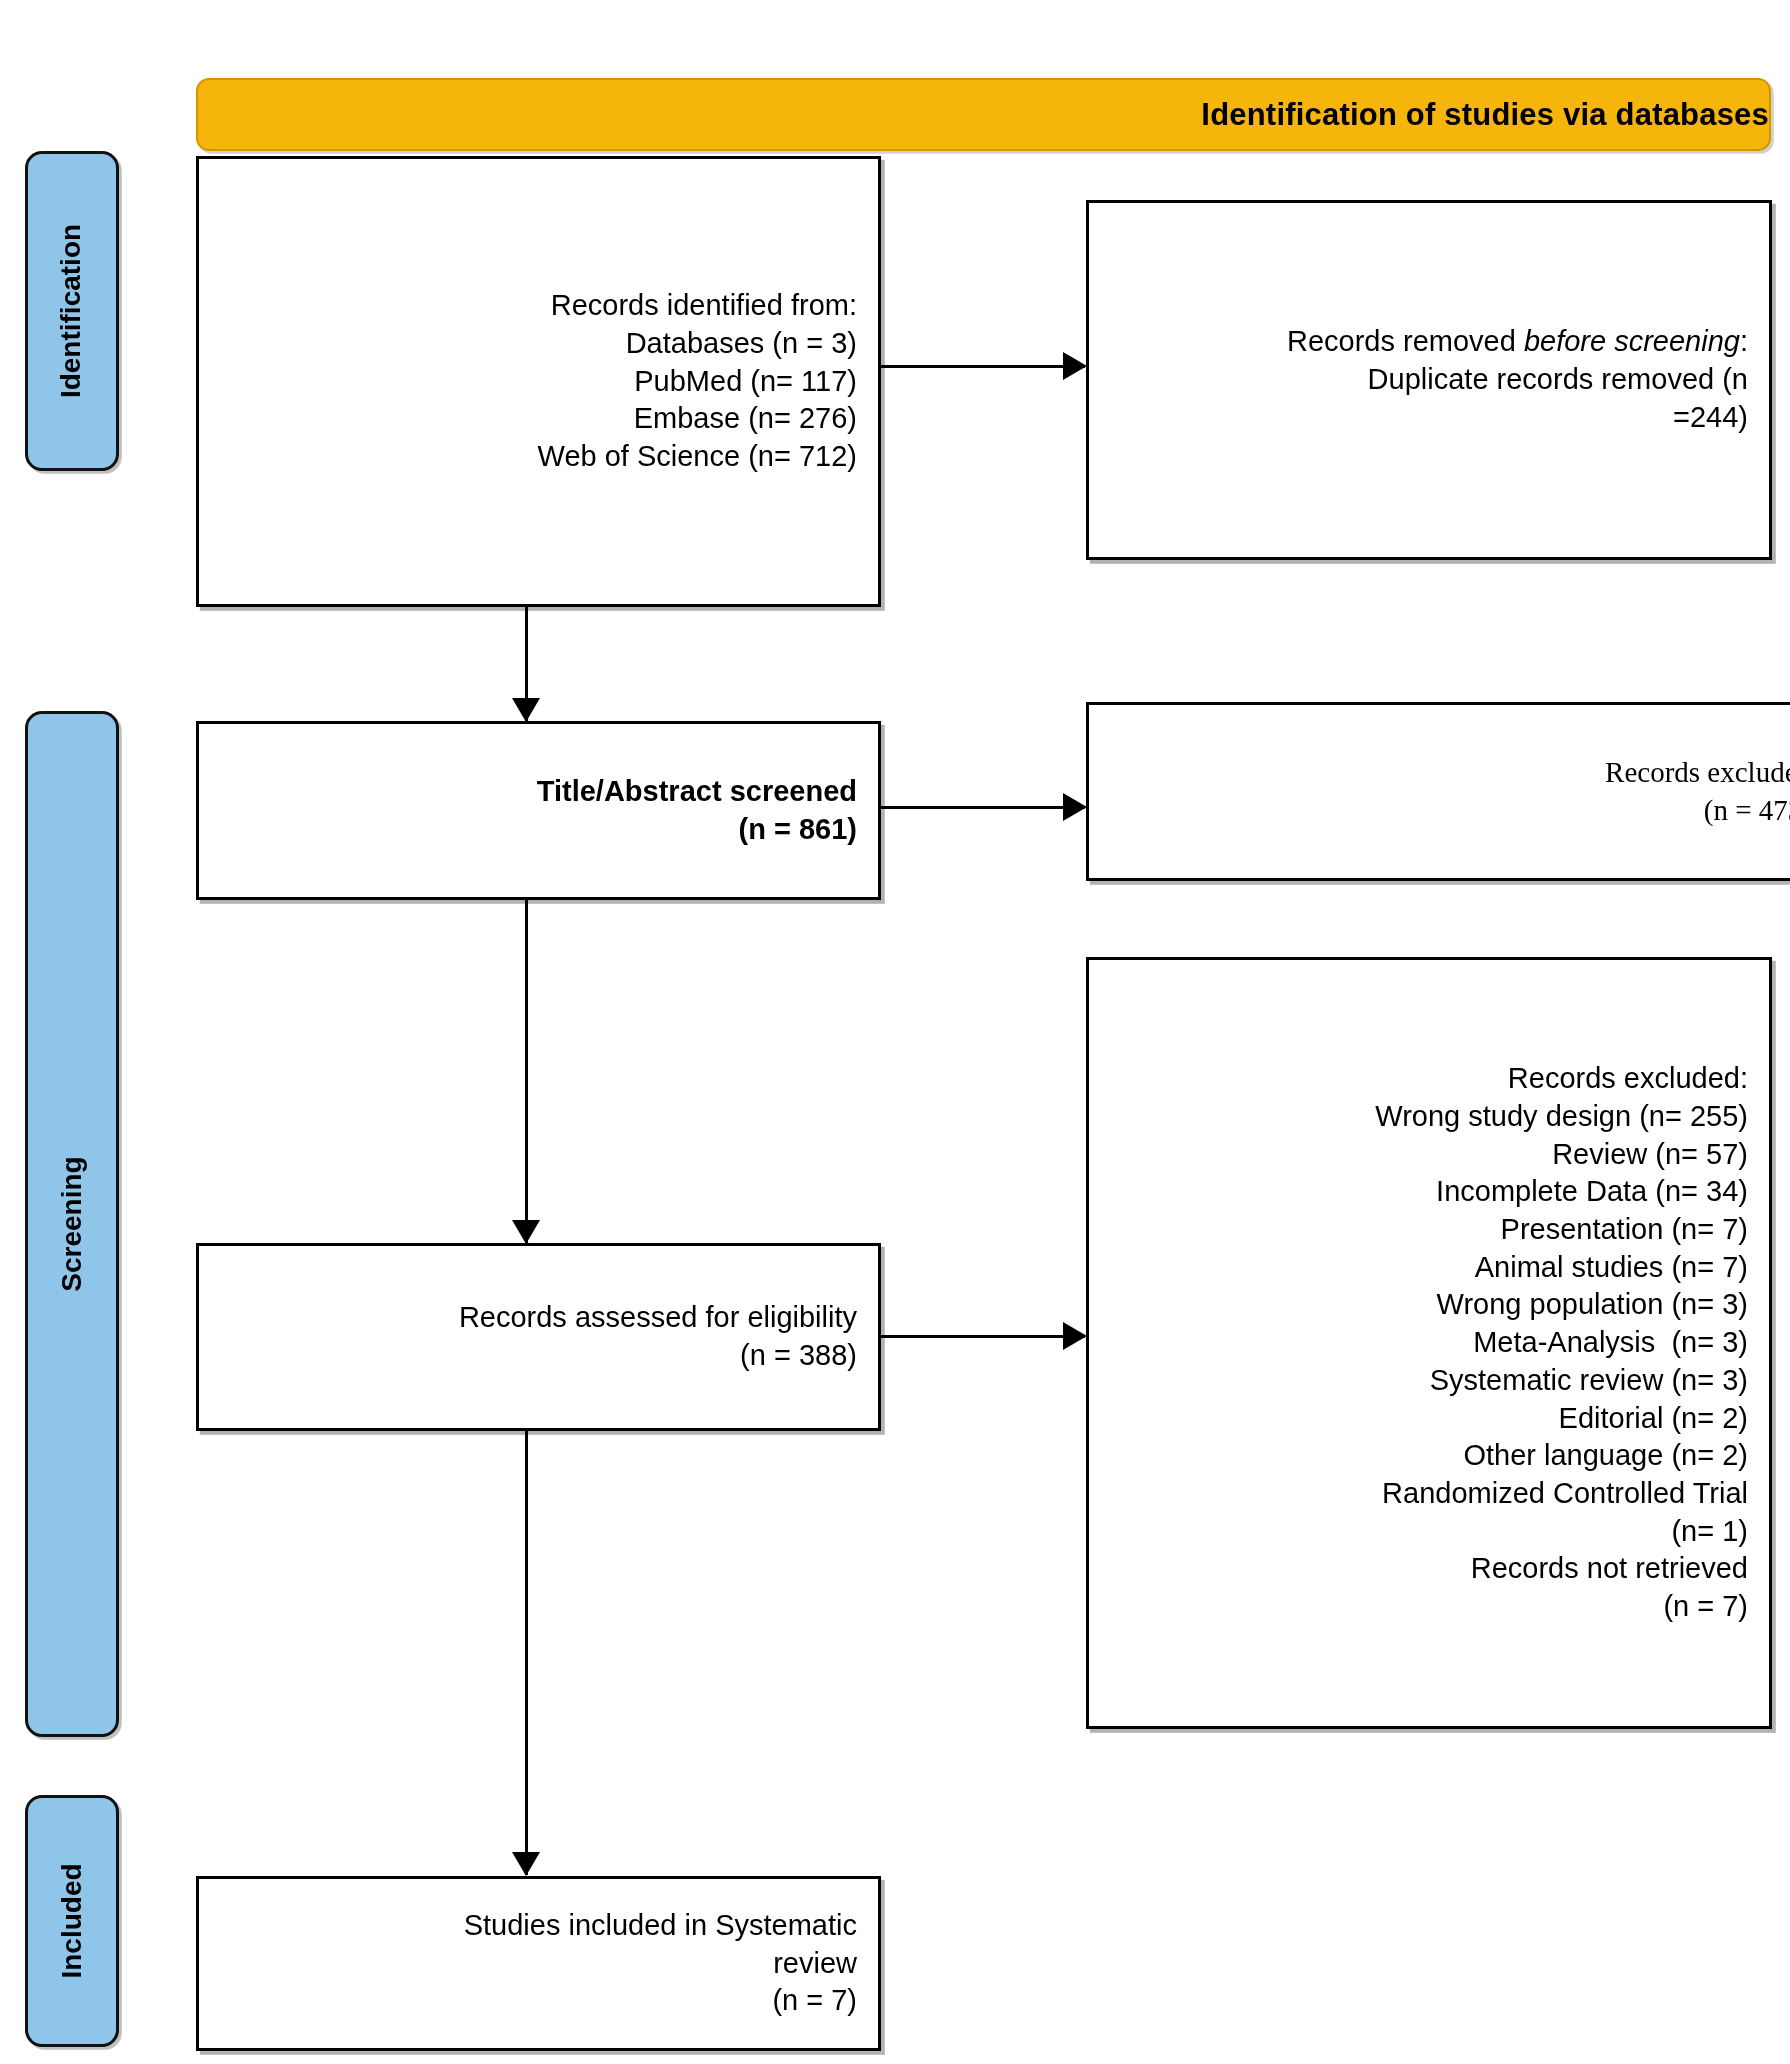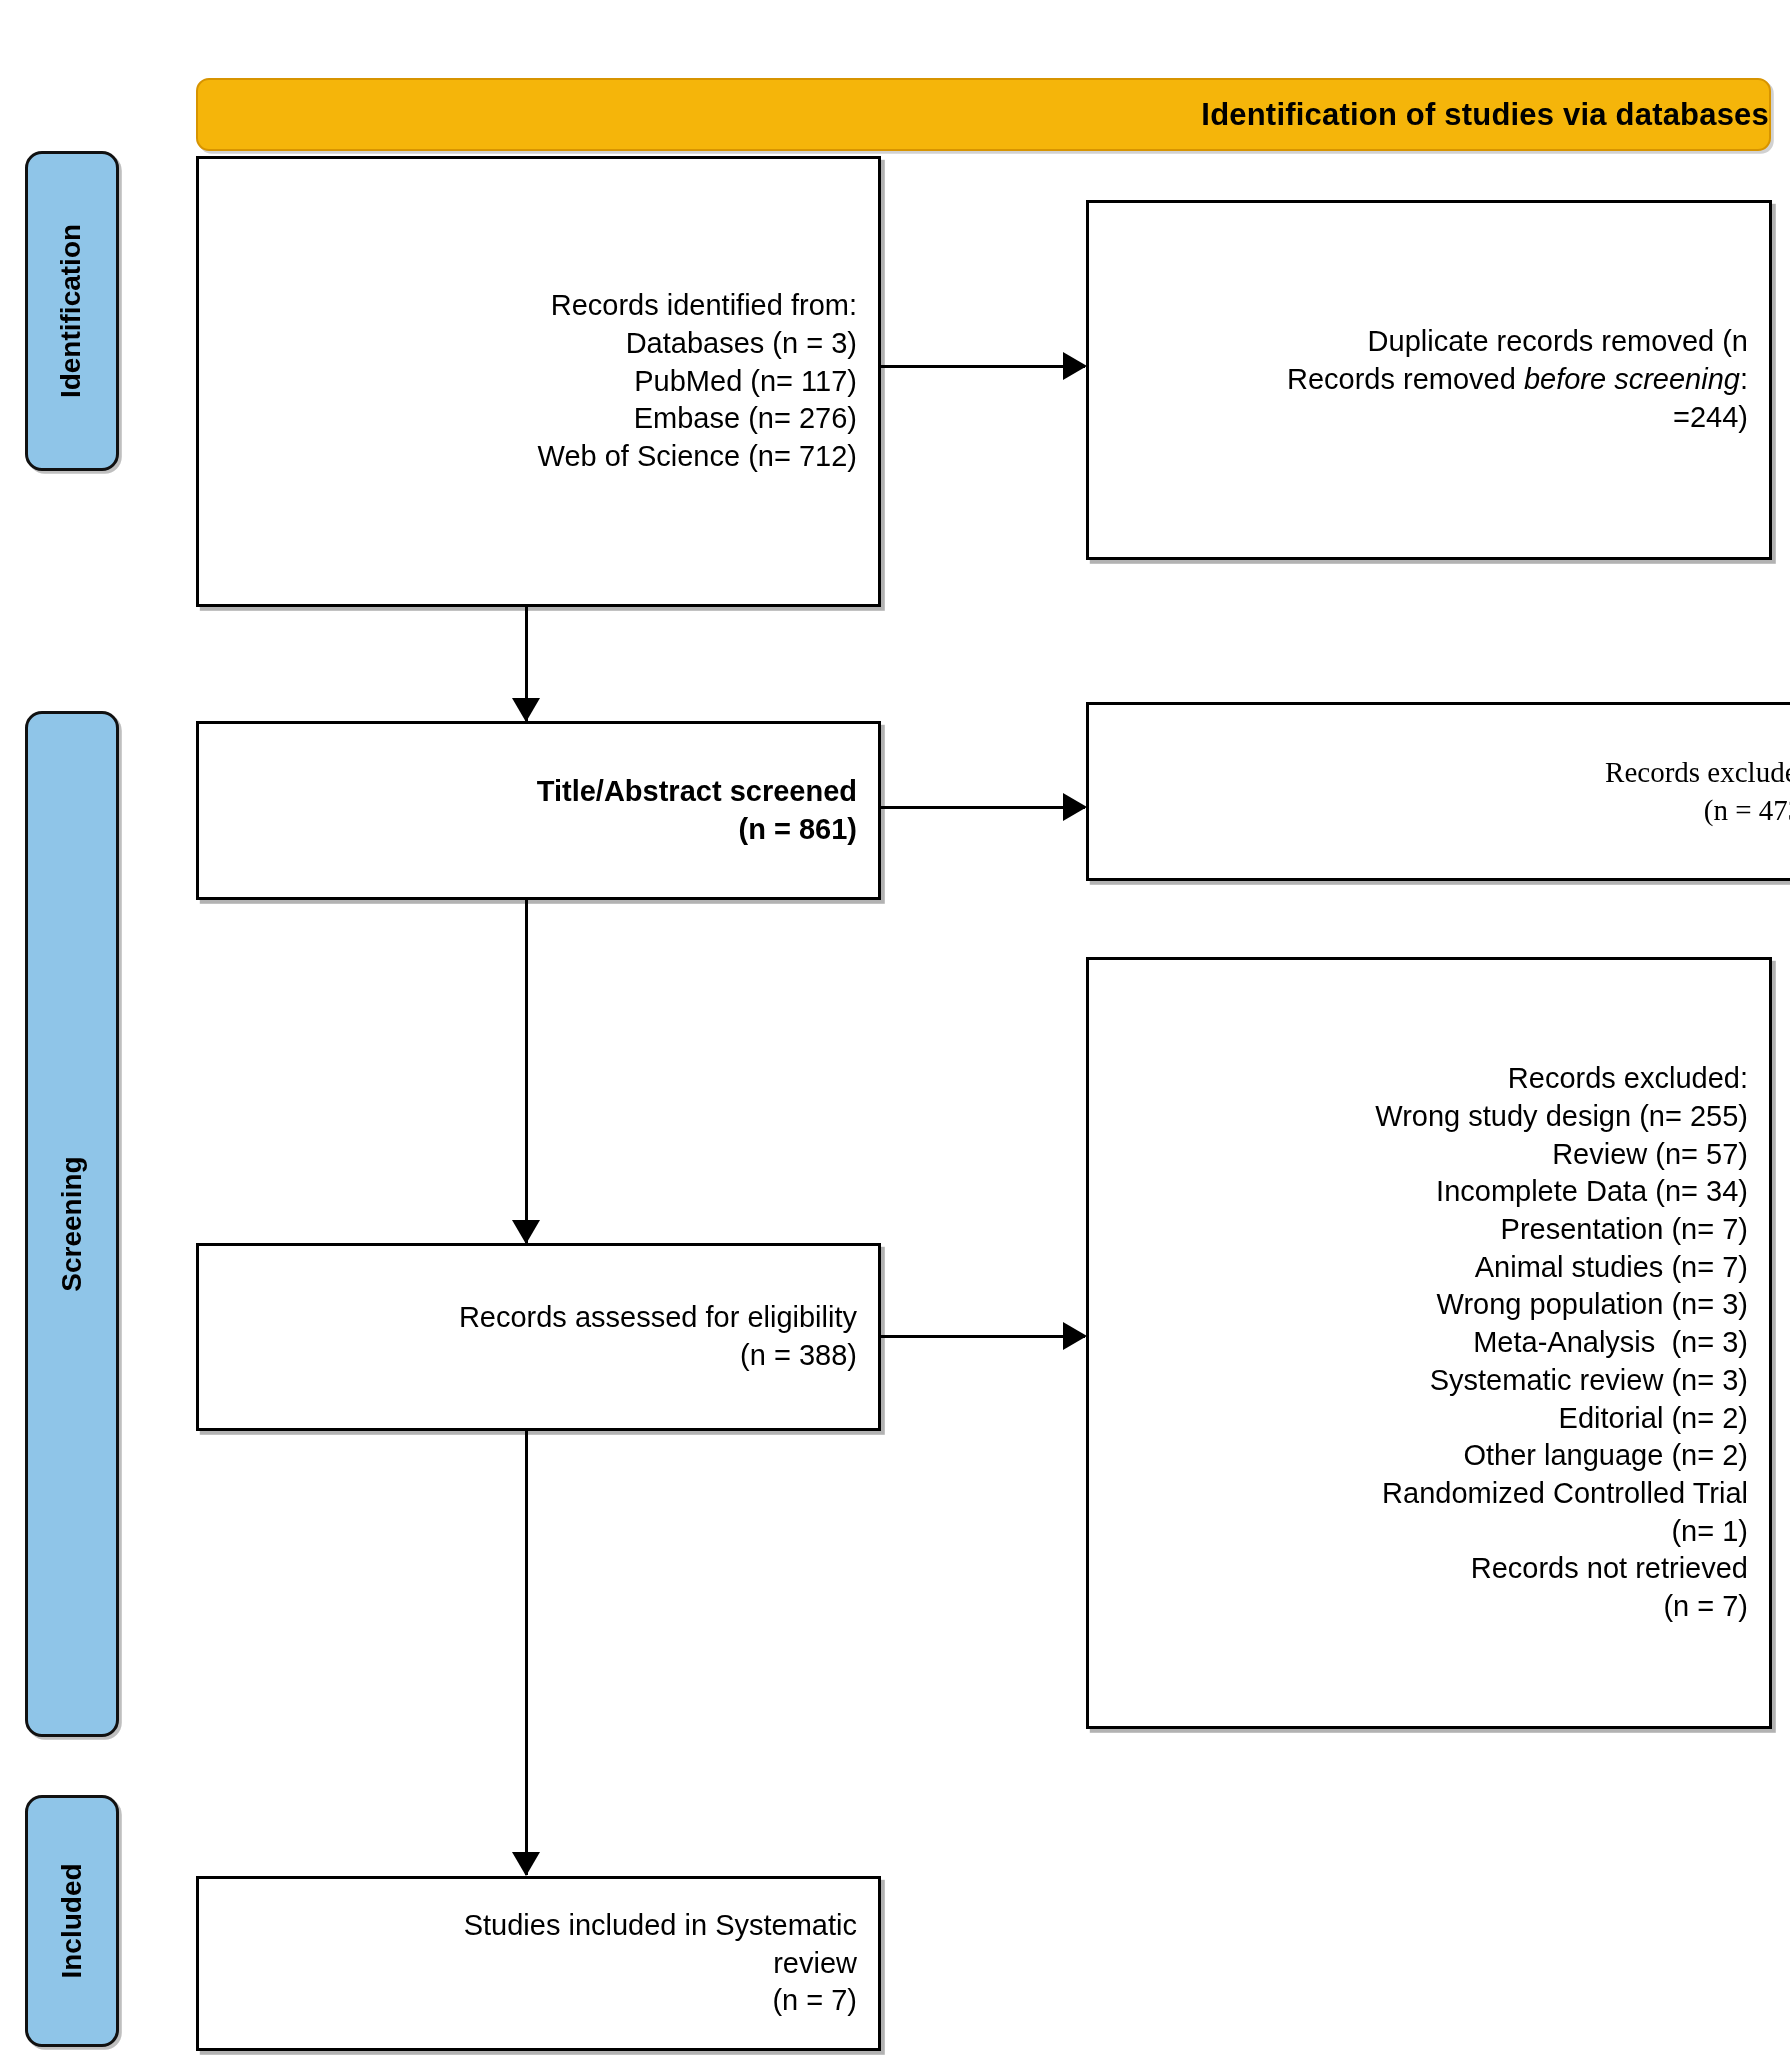--- a/index.html
+++ b/index.html
@@ -165,22 +165,22 @@
       <div class="line">Records identified from:</div>
       <div class="line indent">Databases (n = 3)</div>
       <div class="line indent">PubMed (n= 117)</div>
       <div class="line indent">Embase (n= 276)</div>
       <div class="line indent">Web of Science (n= 712)</div>
     </div>
   </div>
 
   <div class="flow-box" id="box-removed">
     <div class="box-text">
+      <div class="line"><span>Records removed </span><em>before screening</em><span>:</span></div>
       <div class="line indent">Duplicate records removed (n</div>
-      <div class="line"><span>Records removed </span><em>before screening</em><span>:</span></div>
       <div class="line cont">=244)</div>
     </div>
   </div>
 
   <div class="flow-box" id="box-screened">
     <div class="box-text">
       <div class="line">Title/Abstract screened</div>
       <div class="line">(n = 861)</div>
     </div>
   </div>

